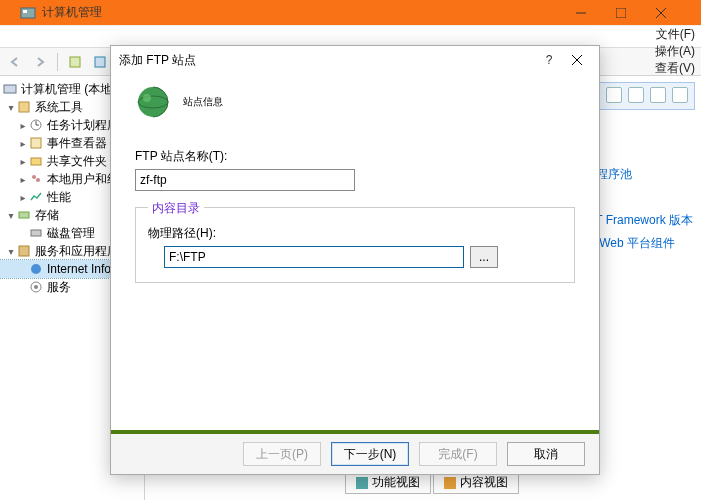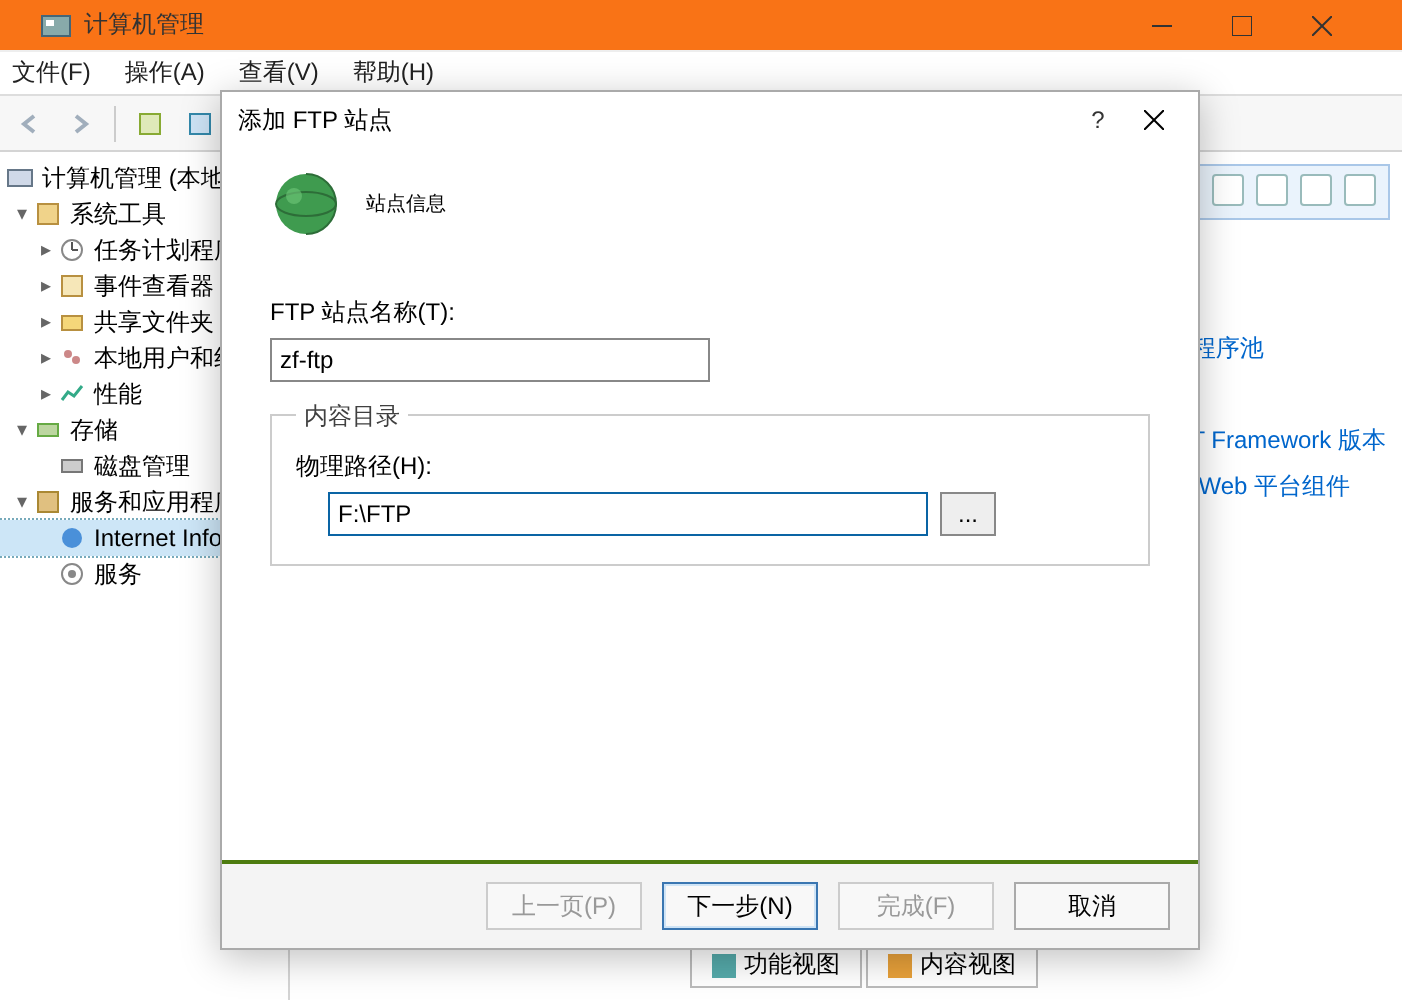--- a/index.html
+++ b/index.html
@@ -4,21 +4,21 @@
 <style>
   * { box-sizing: border-box; font-family: "Microsoft YaHei", "Segoe UI", sans-serif; }
   body { margin:0; padding:0; width:701px; height:500px; background:#fff; overflow:hidden; font-size:12px; }
 
   
   .mw-titlebar { height:26px; display:flex; align-items:center; padding:0 20px; background:#f97316; border-bottom:1px solid #eee;}
   .mw-titlebar .icon-slot { width:16px; height:16px; margin-right:6px; display:flex; align-items:center; justify-content:center;}
   .mw-titlebar .title { flex:1; color:#333;}
   .mw-titlebar .winbtn { width:40px; height:26px; display:flex; align-items:center; justify-content:center; color:#555;}
 
-  .menubar { height:22px; display:flex; align-items:center; padding:0 6px; gap:17px; border-bottom:1px solid #ddd; background:#fff;}
+  .menubar { height:22px; display:flex; align-items:flex-end; padding:0 6px; gap:0; border-bottom:1px solid #ddd; background:#fff;flex-direction:column;}
   .menubar .menu-item { color:#222; }
 
   .toolbar { height:28px; display:flex; align-items:center; padding:0 4px; gap:3px; border-bottom:1px solid #d4d4d4; background:#f7f7f7;}
   .tb-btn { width:22px; height:22px; display:flex; align-items:center; justify-content:center; border:1px solid transparent; border-radius:2px;}
   .tb-btn.disabled { opacity:.4; }
   .tb-sep { width:1px; height:18px; background:#ccc; margin:0 3px;}
 
   .body { display:flex; height:calc(500px - 26px - 22px - 28px); }
 
   
@@ -48,26 +48,26 @@
   .dlg-titlebar .dtitle { flex:1; color:#000;}
   .dlg-titlebar .dtbtn { width:28px; height:22px; display:flex; align-items:center; justify-content:center; color:#333;}
   .dlg-body { padding:10px 24px 0 24px; }
   .dlg-header { display:flex; align-items:center; gap:12px; margin-bottom:28px;}
   .dlg-header .globe { width:36px; height:36px; }
   .dlg-header .htext { font-size:10px; color:#000; }
 
   .form-label { color:#000; margin-bottom:4px; }
   .txt { width:220px; height:22px; border:1px solid #888; padding:1px 4px; font-size:12px; background:#fff;}
   .fieldset { border:1px solid #ccc; margin-top:16px; padding:10px 12px 14px 12px;}
-  .fieldset .legend { position:relative; top:-18px; background:#fff; display:inline-block; padding:0 4px; color:#404040;}
+  .fieldset .legend { position:relative; top:-18px; background:#fff; display:inline-block; padding:0 4px; color:#6d28d9;}
   .fieldset-inner { margin-top:-10px;}
   .path-row { display:flex; gap:6px; align-items:flex-end;padding-left:16px;}
   .path-row .txt { flex:0 0 300px; width:300px; border:1px solid #0a64a4;}
   .browse-btn { width:28px; height:22px; border:1px solid #888; background:#eee; display:flex; align-items:center; justify-content:center;}
-  .dlg-footer { position:absolute; bottom:0; left:0; right:0; height:44px; border-top:2px solid #4d7c0f; background:#f4f4f4; display:flex; align-items:center; justify-content:flex-end; gap:10px; padding:0 14px;}
+  .dlg-footer { position:absolute; bottom:0; left:0; right:0; height:44px; border-top:4px solid #4d7c0f; background:#f4f4f4; display:flex; align-items:center; justify-content:flex-end; gap:10px; padding:0 14px;}
   .btn { min-width:78px; height:24px; border:1px solid #aaa; background:#f8f8f8; display:flex; align-items:center; justify-content:center; color:#000;}
   .btn.disabled { color:#999; border-color:#ccc; }
   .btn.primary { border-color:#3a76b1; box-shadow:inset 0 0 0 1px #cfe4f6;}
 </style>
 </head>
 <body>
 
 <div class="mw-titlebar">
   <span class="icon-slot">
     <svg width="16" height="16">

